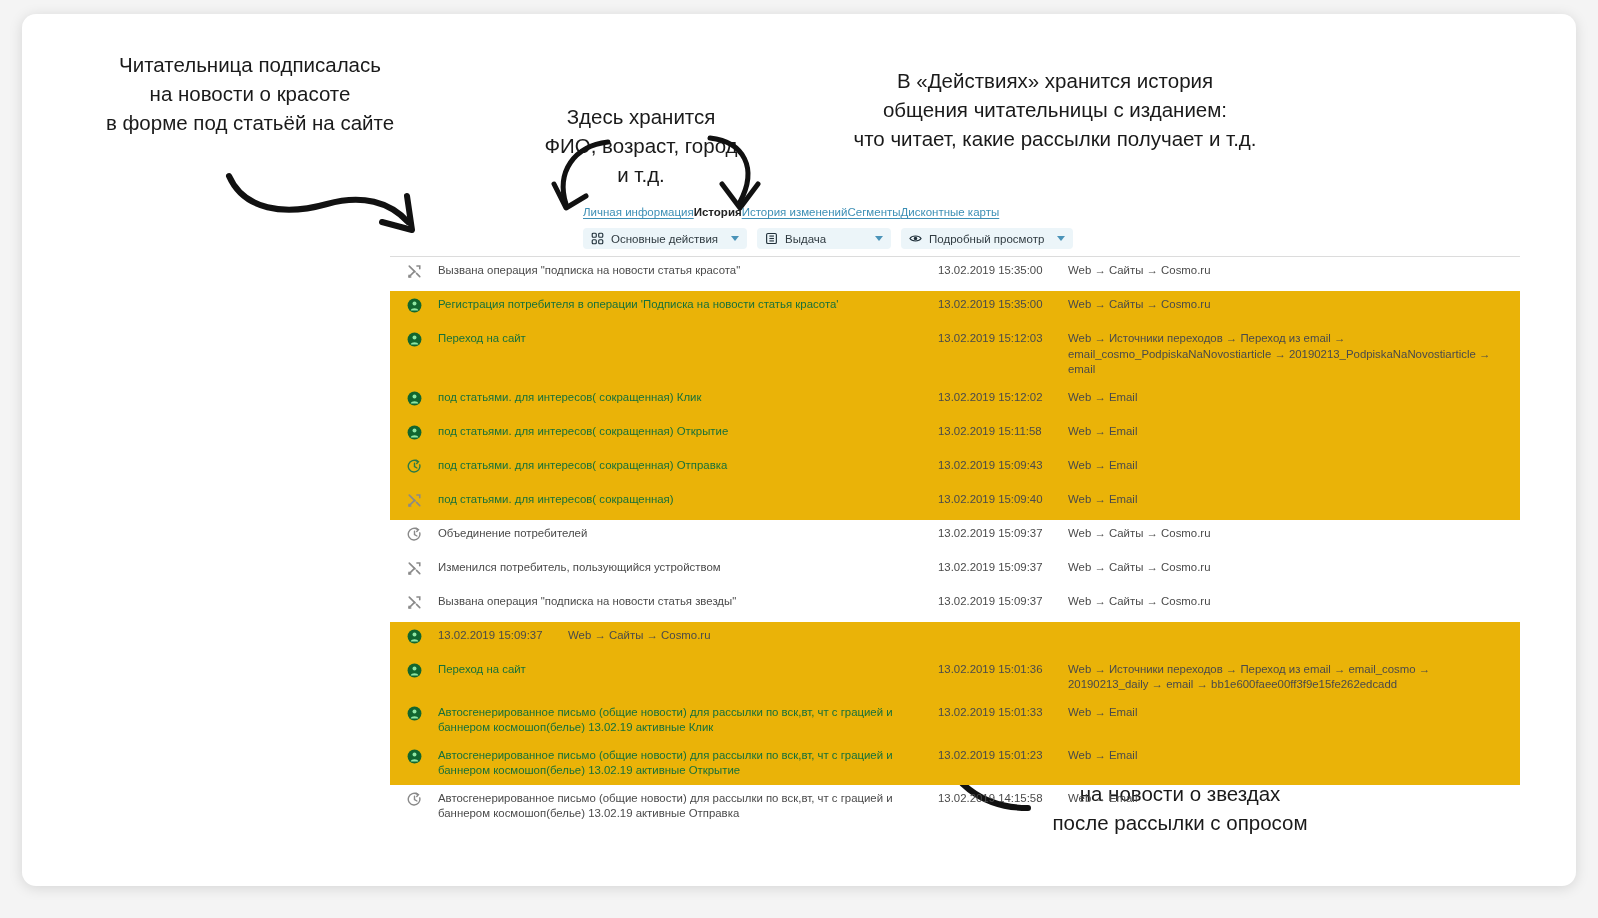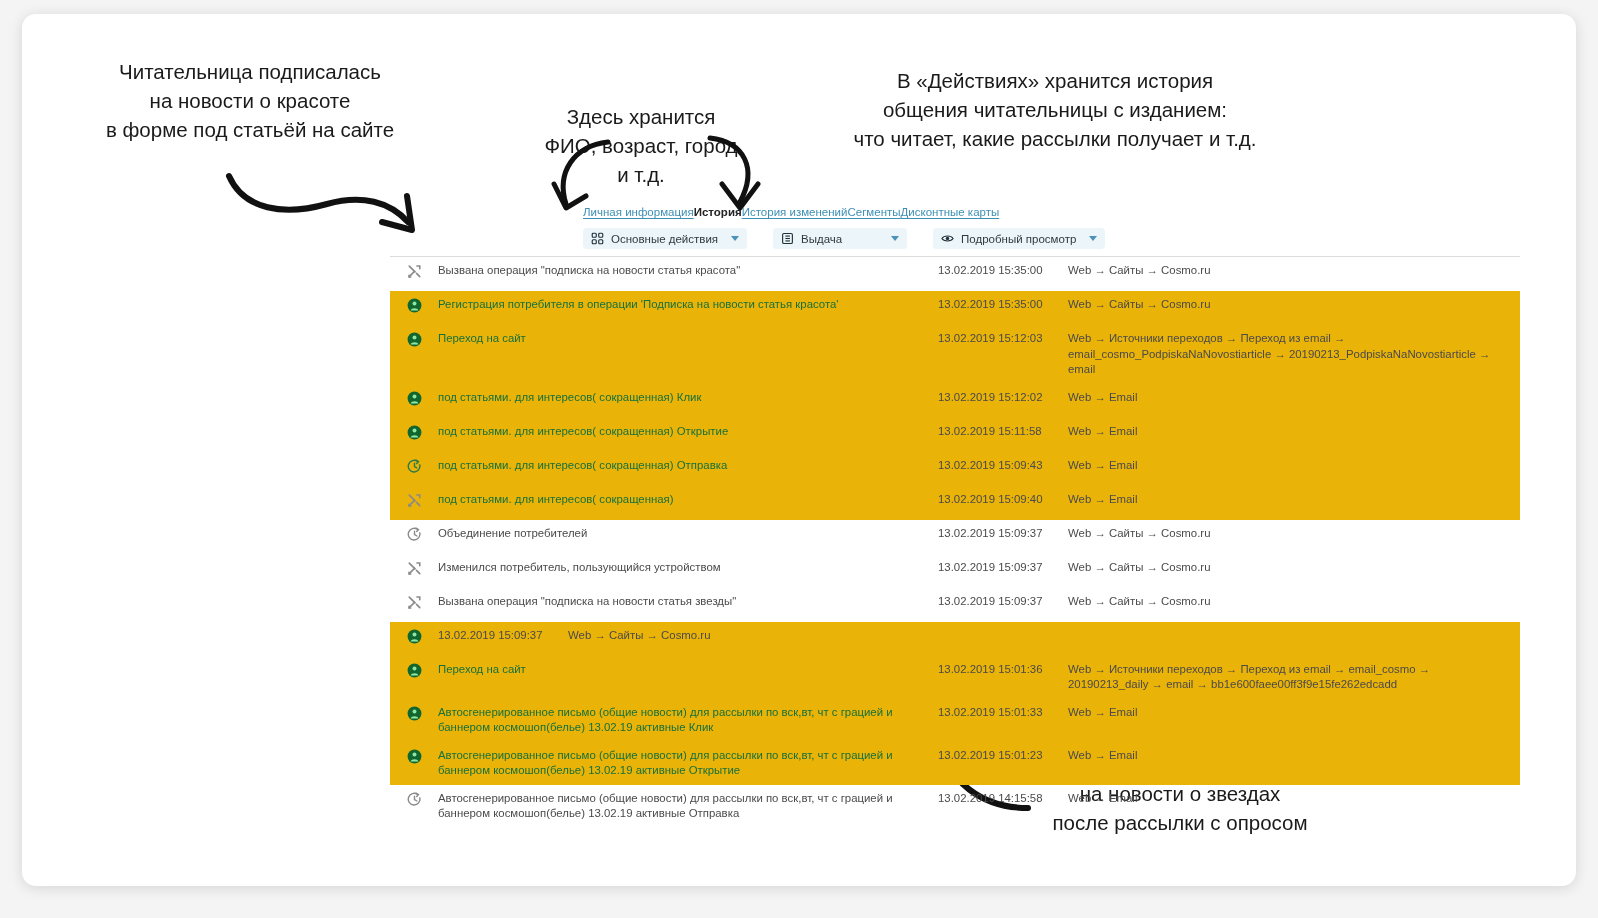--- a/index.html
+++ b/index.html
@@ -37,21 +37,21 @@
   .caption {
     position: absolute;
     color: #1a1a1a;
     font-family: "Liberation Sans", sans-serif;
     font-size: 20.5px;
     line-height: 29px;
     text-align: center;
     white-space: pre-line;
     letter-spacing: 0px;
   }
-  #caption-left   { left: 52px;  top: 57px;  width: 396px; }
+  #caption-left   { left: 52px;  top: 50px;  width: 396px; }
   #caption-mid    { left: 496px; top: 66px;  width: 290px; margin-top: 36px; }
   #caption-right  { left: 790px; top: 66px;  width: 530px; }
   #caption-bottom { left: 990px; top: 750px; width: 380px; }
 
   
   .arrow-svg { position: absolute; pointer-events: none; }
   #arrow-1 { left: 222px; top: 168px; }
   #arrow-2 { left: 548px; top: 132px; }
   #arrow-3 { left: 700px; top: 132px; }
   #arrow-4 { left: 898px; top: 712px; }
@@ -87,21 +87,21 @@
     font-weight: bold;
     text-decoration: none;
   }
 
   
   #toolbar {
     position: absolute;
     left: 193px;
     top: 28px;
     display: flex;
-    gap: 26px;
+    gap: 10px;
   }
   .tb-btn {
     display: flex;
     align-items: center;
     gap: 7px;
     height: 21px;
     padding: 0 8px;
     background: #ecf5f9;
     border-radius: 4px;
     font-size: 11.5px;

